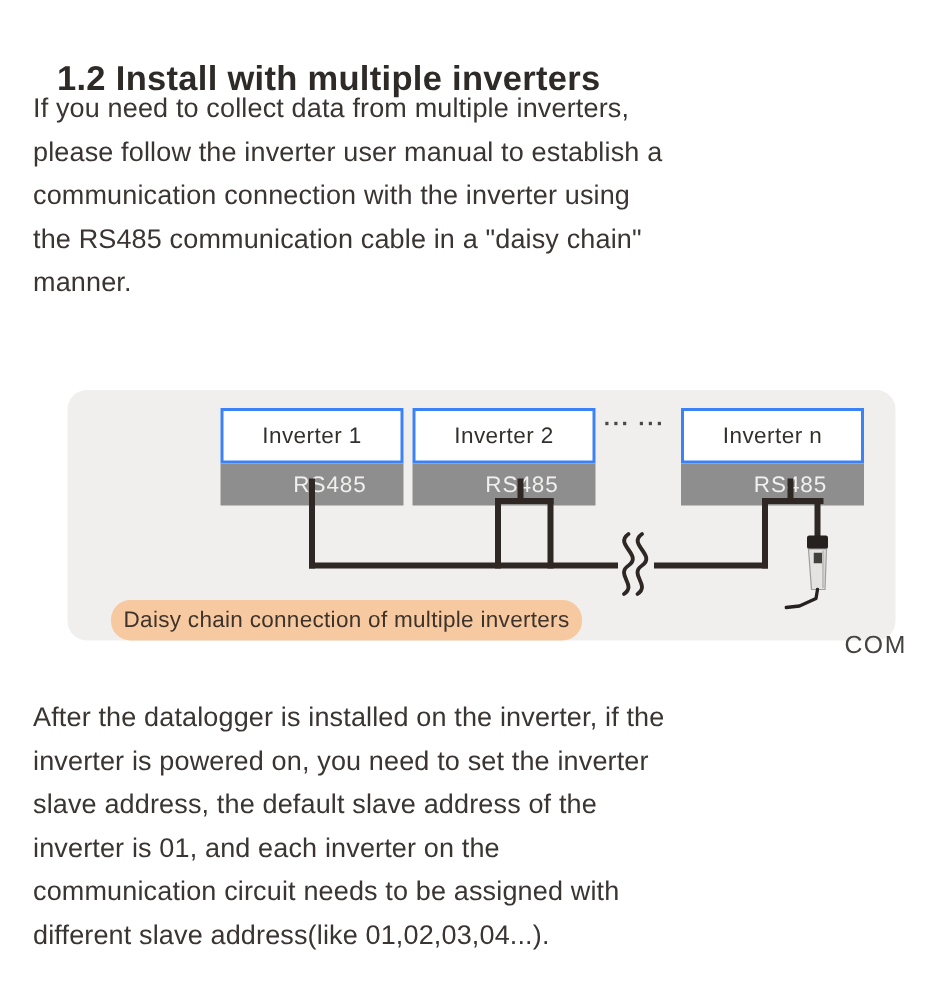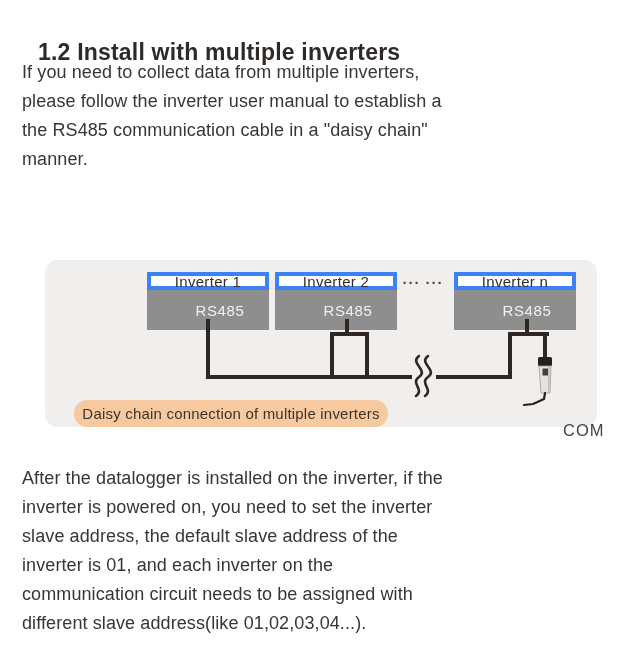--- a/index.html
+++ b/index.html
@@ -25,27 +25,27 @@
   #intro-para { top: 58px; }
   #body-para  { top: 464px; }
 
   .panel {
     position: absolute; left: 45px; top: 260px;
     width: 552px; height: 167px;
     background: #f0efee; border-radius: 13px;
   }
   .inv-unit { position: absolute; top: 12px; width: 122px; }
   .inv-box {
-    box-sizing: border-box; height: 18px;
-    background: #ffffff; border: 4px solid #3b82f6;
+    box-sizing: border-box; height: 37px;
+    background: #ffffff; border: 2px solid #3b82f6;
     display: flex; align-items: center; justify-content: center;
     font-size: 15px; color: #332f2d; letter-spacing: 0.3px;
   }
   .inv-port {
-    height: 40px; background: #8f8e8e;
+    height: 28px; background: #8f8e8e;
     display: flex; align-items: center; justify-content: center;
     font-size: 15px; color: #f1f0ef; letter-spacing: 0.6px; padding-left: 24px;
   }
   .unit-1 { left: 102px; }
   .unit-2 { left: 230px; }
   .unit-n { left: 409px; border-radius: 19px; }
 
   .wire { position: absolute; background: #2e2724; }
   
   .w-inv1   { left: 161px; top: 59px; width: 4px; height: 60px; }
@@ -87,20 +87,21 @@
 </head>
 <body>
 
 <div>
 
   <h1 class="heading">1.2 Install with multiple inverters</h1>
 
   <div class="para" id="intro-para">
     <div class="line">If you need to collect data from multiple inverters,</div>
     <div class="line">please follow the inverter user manual to establish a</div>
+    <div class="line">communication connection with the inverter using</div>
     <div class="line">the RS485 communication cable in a "daisy chain"</div>
     <div class="line">manner.</div>
   </div>
 
   <div class="panel">
 
     <div class="inv-unit unit-1">
       <div class="inv-box">Inverter 1</div>
       <div class="inv-port">RS485</div>
     </div>

